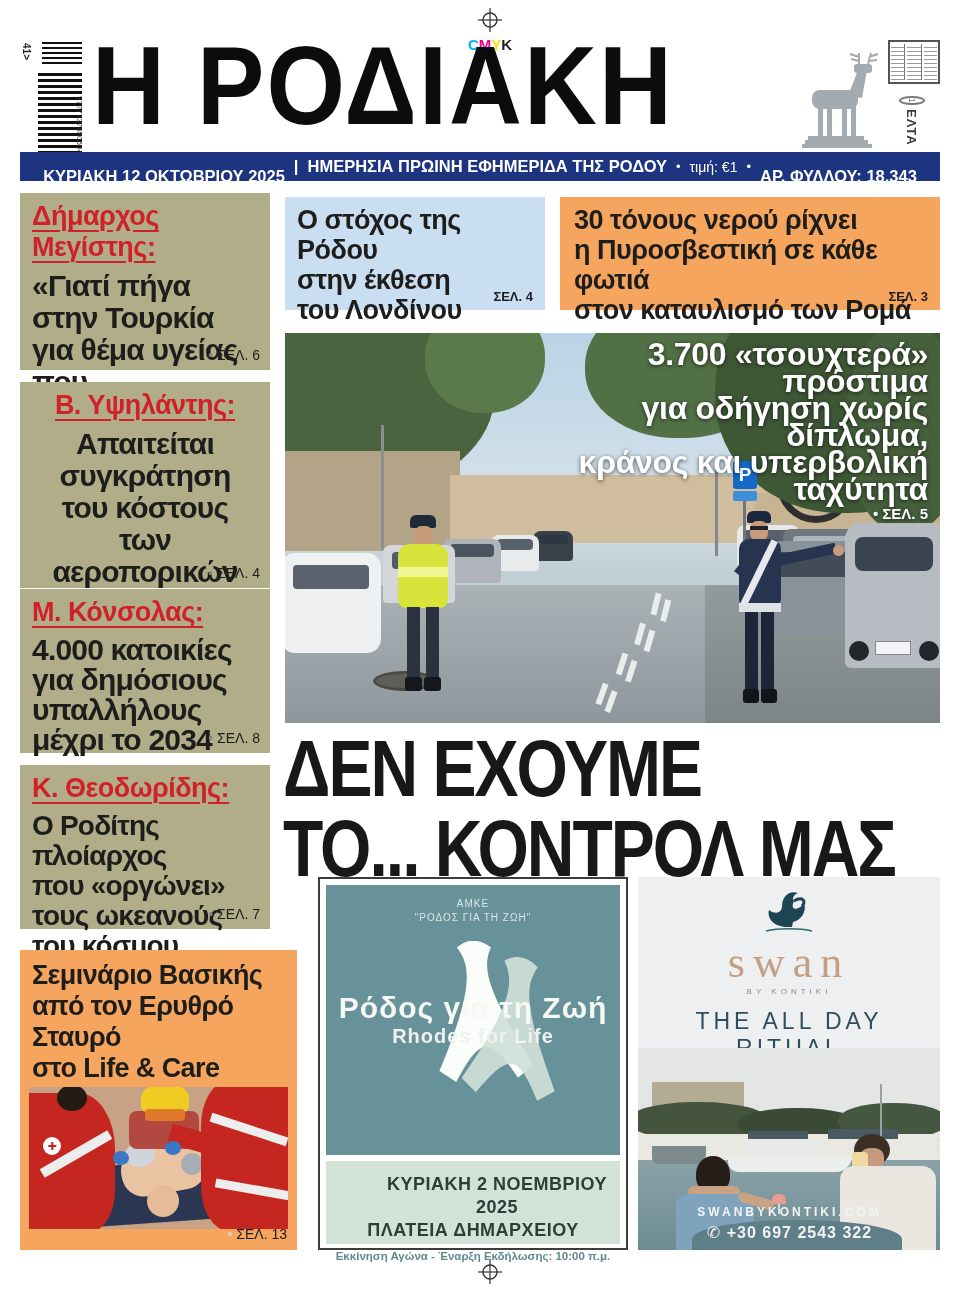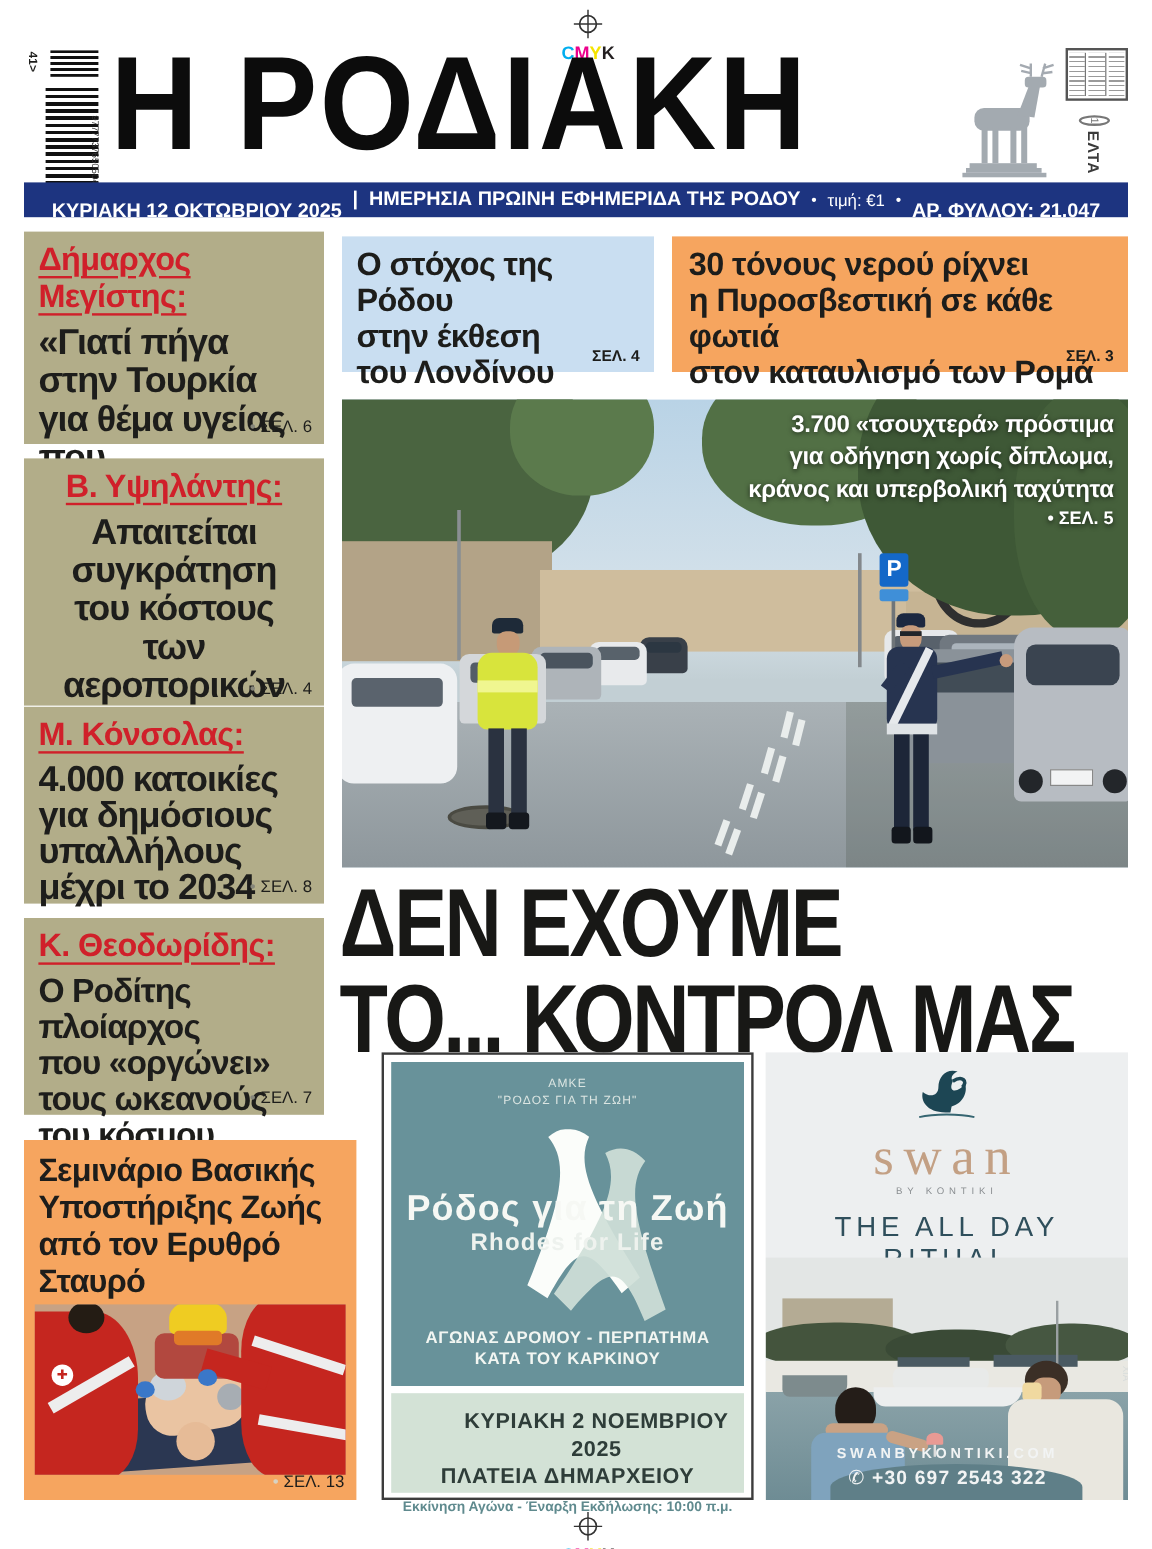--- a/index.html
+++ b/index.html
@@ -37,21 +37,21 @@
   
   .teaser-blue{left:285px;top:197px;width:260px;height:113px;background:#c9def1;padding:8px 12px;box-sizing:border-box;}
   .teaser-orange{left:560px;top:197px;width:380px;height:113px;background:#f6a55f;padding:8px 14px;box-sizing:border-box;}
   .tt-line{display:block;font-size:27px;font-weight:800;line-height:30px;letter-spacing:-0.5px;}
   .tt-ref{position:absolute;right:12px;bottom:6px;font-size:13px;font-weight:800;}
   
   .mainphoto{left:285px;top:333px;width:655px;height:390px;overflow:hidden;background:linear-gradient(180deg,#b9d3e6 0%,#d6e2ea 45%,#c2cfd4 60%);}
   .tree{border-radius:48%;}
   .caption{position:absolute;right:12px;top:8px;width:430px;text-align:right;z-index:30;color:#fff;
            text-shadow:0 1px 4px rgba(0,0,0,.65);}
-  .cap-line{display:block;font-size:20px;font-weight:800;line-height:27px;letter-spacing:-0.3px;}
+  .cap-line{display:block;font-size:32px;font-weight:800;line-height:27px;letter-spacing:-0.3px;}
   .cap-ref{font-size:15px;font-weight:800;margin-top:2px;}
   .car{border-radius:8px 8px 4px 4px;}
   .car .w{position:absolute;left:12%;top:12%;width:76%;height:30%;background:rgba(40,52,64,.75);border-radius:4px;}
   .dash{position:absolute;width:6px;height:22px;background:#e9edec;box-shadow:11px 4px 0 #e9edec;}
   
   .headline-line{position:absolute;left:283px;font-size:66px;font-weight:900;letter-spacing:-2px;line-height:1;
                  color:#181816;transform:scaleY(1.22);transform-origin:0 0;white-space:nowrap;}
   
   .seminar{left:20px;top:950px;width:277px;height:300px;background:#f6a55f;padding:10px 12px;box-sizing:border-box;}
   .sem-line{display:block;font-size:27px;font-weight:800;line-height:31px;letter-spacing:-0.6px;}
@@ -133,21 +133,21 @@
     </svg>
   </div>
 
   <div class="abs dateline">
     <span class="dl-b">ΚΥΡΙΑΚΗ 12 ΟΚΤΩΒΡΙΟΥ 2025</span>
     <span class="dl-n">|</span>
     <span class="dl-n">ΗΜΕΡΗΣΙΑ ΠΡΩΙΝΗ ΕΦΗΜΕΡΙΔΑ ΤΗΣ ΡΟΔΟΥ</span>
     <span class="dl-dot">•</span>
     <span class="dl-s">τιμή: €1</span>
     <span class="dl-dot">•</span>
-    <span class="dl-b">ΑΡ. ΦΥΛΛΟΥ: 21.047</span>
+    <span class="dl-b">ΑΡ. ΦΥΛΛΟΥ: 18.343</span>
   </div>
 
   <div class="abs teaser" style="top:193px;height:177px;">
     <div class="kicker">Δήμαρχος Μεγίστης:</div>
     <span class="t-line">«Γιατί πήγα</span>
     <span class="t-line">στην Τουρκία</span>
     <span class="t-line">για θέμα υγείας</span>
     <span class="t-line">που αντιμετώπιζα»</span>
     <div class="pageref"><span class="bullet">•</span><span>ΣΕΛ. 6</span></div>
   </div>
@@ -281,21 +281,20 @@
       <span class="cap-line">κράνος και υπερβολική ταχύτητα</span>
       <div class="cap-ref">• ΣΕΛ. 5</div>
     </div>
   </div>
 
   <div class="headline-line" style="top:728px;">ΔΕΝ ΕΧΟΥΜΕ</div>
   <div class="headline-line" style="top:808px;">ΤΟ... ΚΟΝΤΡΟΛ ΜΑΣ</div>
 
   <div class="abs seminar">
     <span class="sem-line">Σεμινάριο Βασικής</span>
-    <span class="sem-line">Υποστήριξης Ζωής</span>
     <span class="sem-line">από τον Ερυθρό Σταυρό</span>
     <span class="sem-line">στο Life &amp; Care Home</span>
     <div class="semphoto">
       <div class="abs" style="left:55px;top:75px;width:160px;height:60px;background:#2b3752;border-radius:8px;transform:rotate(-4deg);"></div>
       <div class="abs" style="left:92px;top:58px;width:85px;height:48px;background:#eac4a2;border-radius:22px;transform:rotate(-10deg);"></div>
       <div class="abs" style="left:118px;top:98px;width:32px;height:32px;background:#e6bb97;border-radius:50%;"></div>
       <div class="abs" style="left:152px;top:66px;width:22px;height:22px;background:#a7adb3;border-radius:50%;"></div>
       <div class="abs" style="left:96px;top:56px;width:30px;height:24px;background:#cfd5da;border-radius:50%;"></div>
       <div class="abs" style="left:-6px;top:6px;width:92px;height:140px;background:#c5261f;border-radius:0 40% 30% 0;"></div>
       <div class="abs" style="left:28px;top:-2px;width:30px;height:26px;background:#241c14;border-radius:50%;"></div>
@@ -325,24 +324,20 @@
           <g transform="translate(30,0) rotate(-4 50 80)">
             <path d="M44,6 C58,26 56,52 18,128 L34,140 C62,96 70,96 96,140 L112,128 C74,56 66,30 78,8 C66,-2 54,-2 44,6 Z" fill="#fbfdfa"></path>
           </g>
           <g transform="translate(62,14) rotate(8 50 80)">
             <path d="M44,6 C58,26 56,52 18,128 L34,140 C62,96 70,96 96,140 L112,128 C74,56 66,30 78,8 C66,-2 54,-2 44,6 Z" fill="#cfe0d8" opacity="0.92"></path>
           </g>
         </svg>
       </div>
       <div class="rfl-title-gr">Ρόδος για τη Ζωή</div>
       <div class="rfl-title-en">Rhodes for Life</div>
-      <div class="rfl-event">
-        <span>ΑΓΩΝΑΣ ΔΡΟΜΟΥ - ΠΕΡΠΑΤΗΜΑ</span>
-        <span>ΚΑΤΑ ΤΟΥ ΚΑΡΚΙΝΟΥ</span>
-      </div>
     </div>
     <div class="rfl-mint">
       <span class="rfl-date" style="margin-top:12px;padding-left:48px;">ΚΥΡΙΑΚΗ 2 ΝΟΕΜΒΡΙΟΥ 2025</span>
       <span class="rfl-date">ΠΛΑΤΕΙΑ ΔΗΜΑΡΧΕΙΟΥ</span>
       <span class="rfl-time">Εκκίνηση Αγώνα - Έναρξη Εκδήλωσης: 10:00 π.μ.</span>
     </div>
   </div>
 
   <div class="abs swan">
     <div class="swan-top">

